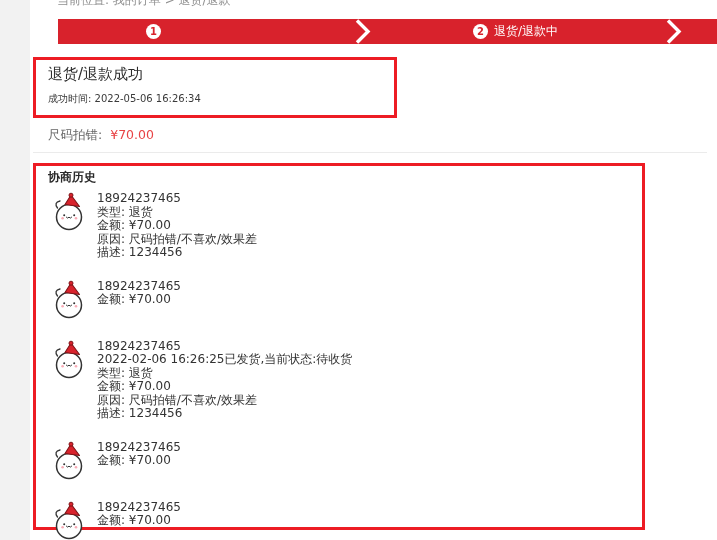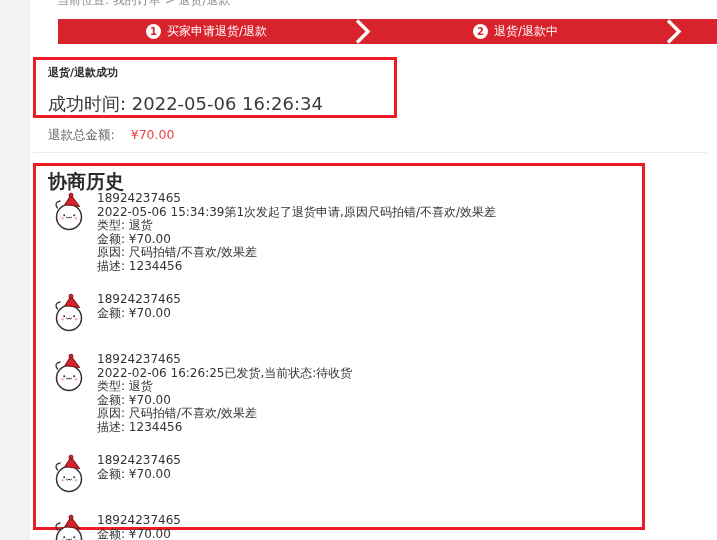--- a/index.html
+++ b/index.html
@@ -25,28 +25,28 @@
   .step-num {
     width:15px; height:15px; border-radius:50%; background:#fff;
     font-size:10px; font-weight:bold; line-height:15px; text-align:center;
   }
   .chev { position:absolute; top:0; width:18px; height:25px; }
   
   .annbox { position:absolute; border:3px solid #ed1c24; pointer-events:none; background:transparent; }
   #annbox-status { left:33px; top:57px; width:364px; height:61px; }
   #annbox-history { left:33px; top:163px; width:612px; height:367px; }
   
-  .status-title { position:absolute; left:48px; top:65px; font-size:11px; font-weight:bold; color:#2b2b2b; }
-  .status-time  { position:absolute; left:48px; top:92px; font-size:18px; color:#3a3a3a; }
+  .status-title { position:absolute; left:48px; top:65px; font-size:15px; font-weight:normal; color:#2b2b2b; }
+  .status-time  { position:absolute; left:48px; top:92px; font-size:10px; color:#3a3a3a; }
   
   .refund-row { position:absolute; left:48px; top:127px; font-size:12.5px; color:#666; }
-  .refund-amount { margin-left:12px;text-align:center; }
+  .refund-amount { margin-left:4px;text-align:center; }
   .divider { position:absolute; left:33px; top:152px; width:674px; height:1px; background:#ebebeb; }
   
-  .history-title { position:absolute; left:48px; top:169px; font-size:19px; font-weight:bold; color:#2b2b2b; }
+  .history-title { position:absolute; left:48px; top:169px; font-size:12px; font-weight:bold; color:#2b2b2b; }
   .history-list {
     position:absolute; left:50px; top:192px; width:566px;
     display:flex; flex-direction:column; gap:20px;
   }
   .entry { display:flex; align-items:flex-start; gap:9px; }
   .avatar { width:38px; height:40px; flex:none; }
   .entry-lines { display:flex; flex-direction:column; }
   .huser, .hline { font-size:12px; line-height:13.5px; color:#333; white-space:nowrap; }
 </style>
 </head>
@@ -54,63 +54,61 @@
 
 <div id="screen">
 
   <div class="leftstrip"></div>
 
   <div class="breadcrumb">当前位置: 我的订单 &gt; 退货/退款</div>
 
   <div class="stepbar" style="background: rgb(216, 34, 44);">
     <div class="step-label" style="left:88px;">
       <span class="step-num" style="color: rgb(216, 34, 44);">1</span>
-      <span>买家申请退货/退款</span>
     </div>
     <div class="step-label" style="left:415px;">
       <span class="step-num" style="color: rgb(216, 34, 44);">2</span>
       <span>退货/退款中</span>
     </div>
     <svg class="chev" style="left:296px;" viewBox="0 0 18 25">
       <polyline points="3,1.5 14,12.5 3,23.5" fill="none" stroke="#ffffff" stroke-width="3.4"></polyline>
     </svg>
     <svg class="chev" style="left:607px;" viewBox="0 0 18 25">
       <polyline points="3,1.5 14,12.5 3,23.5" fill="none" stroke="#ffffff" stroke-width="3.4"></polyline>
     </svg>
   </div>
 
   <div id="annbox-status" class="annbox" style="border-color: rgb(237, 28, 36);"></div>
   <div id="annbox-history" class="annbox" style="border-color: rgb(237, 28, 36);"></div>
 
   <div class="status-title">退货/退款成功</div>
   <div class="status-time">成功时间: 2022-05-06 16:26:34</div>
 
   <div class="refund-row">
-    <span>退款总金额:</span>
+    <span>尺码拍错:</span>
     <span class="refund-amount" style="color: rgb(232, 67, 69);">¥70.00</span>
   </div>
   <div class="divider"></div>
 
   <div class="history-title">协商历史</div>
   <div class="history-list">
     <div class="entry">
       <svg class="avatar" viewBox="0 0 38 40">
         <path d="M10 9 Q3.5 10.5 7.5 16" fill="none" stroke="#333" stroke-width="1.3" stroke-linecap="round"></path>
         <circle cx="19" cy="25" r="12.5" fill="#fff" stroke="#333" stroke-width="1.5"></circle>
         <path d="M21 3 L29.5 14.5 L15 12.5 Z" fill="#d8222c" stroke="#7e1418" stroke-width="1.1" stroke-linejoin="round"></path>
         <circle cx="21" cy="3.2" r="2" fill="#d8222c" stroke="#7e1418" stroke-width="1"></circle>
         <circle cx="14.2" cy="23.2" r="1" fill="#333"></circle>
         <circle cx="24.2" cy="23.2" r="1" fill="#333"></circle>
         <path d="M16.3 25.2 q1.3 1.9 2.7 0 q1.3 1.9 2.7 0" fill="none" stroke="#333" stroke-width="1" stroke-linecap="round"></path>
         <circle cx="12.6" cy="26.3" r="1.3" fill="#f6aab4"></circle>
         <circle cx="26" cy="26.3" r="1.3" fill="#f6aab4"></circle>
       </svg>
       <div class="entry-lines">
         <div class="huser">18924237465</div>
-      <div class="hline">2022-05-06 15:34:39第1次发起了退货申请,原因尺码拍错/不喜欢/效果差</div>
           <div class="hline">类型: 退货</div>
           <div class="hline">金额: ¥70.00</div>
           <div class="hline">原因: 尺码拍错/不喜欢/效果差</div>
           <div class="hline">描述: 1234456</div>
         </div>
     </div>
 
     <div class="entry">
       <svg class="avatar" viewBox="0 0 38 40">
         <path d="M10 9 Q3.5 10.5 7.5 16" fill="none" stroke="#333" stroke-width="1.3" stroke-linecap="round"></path>

